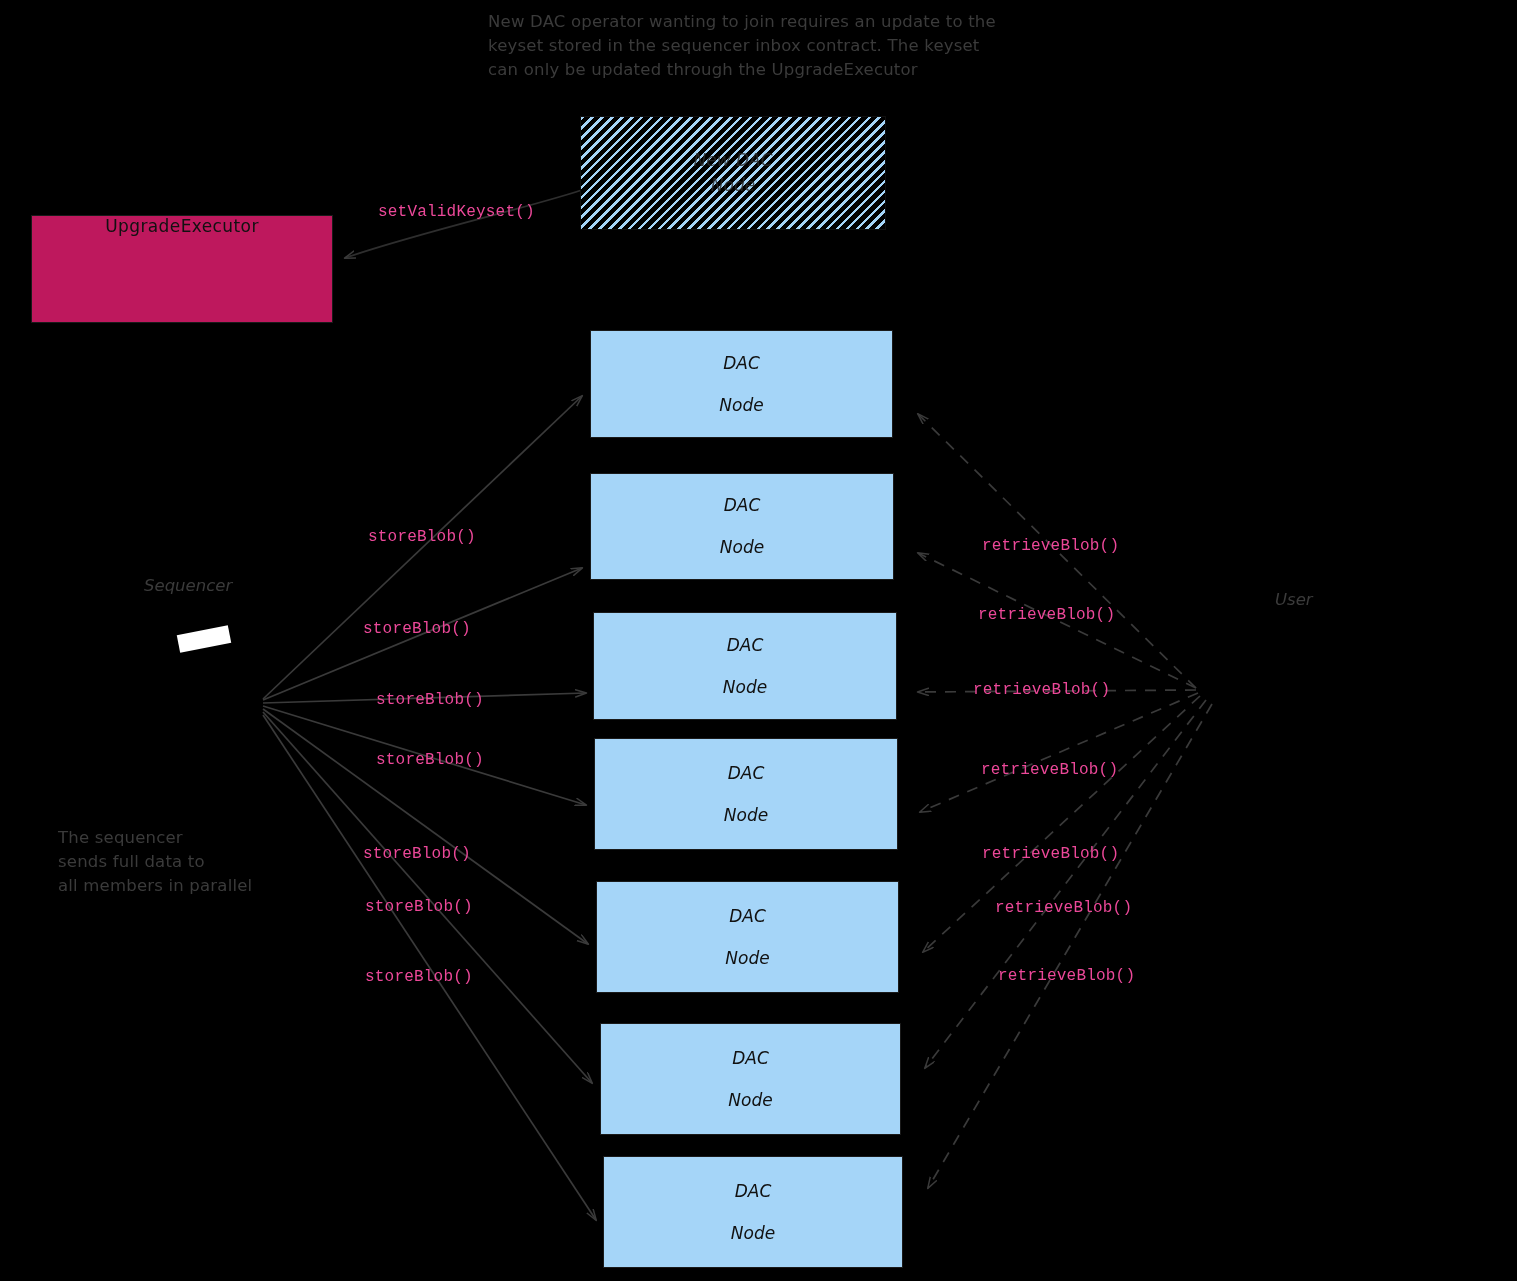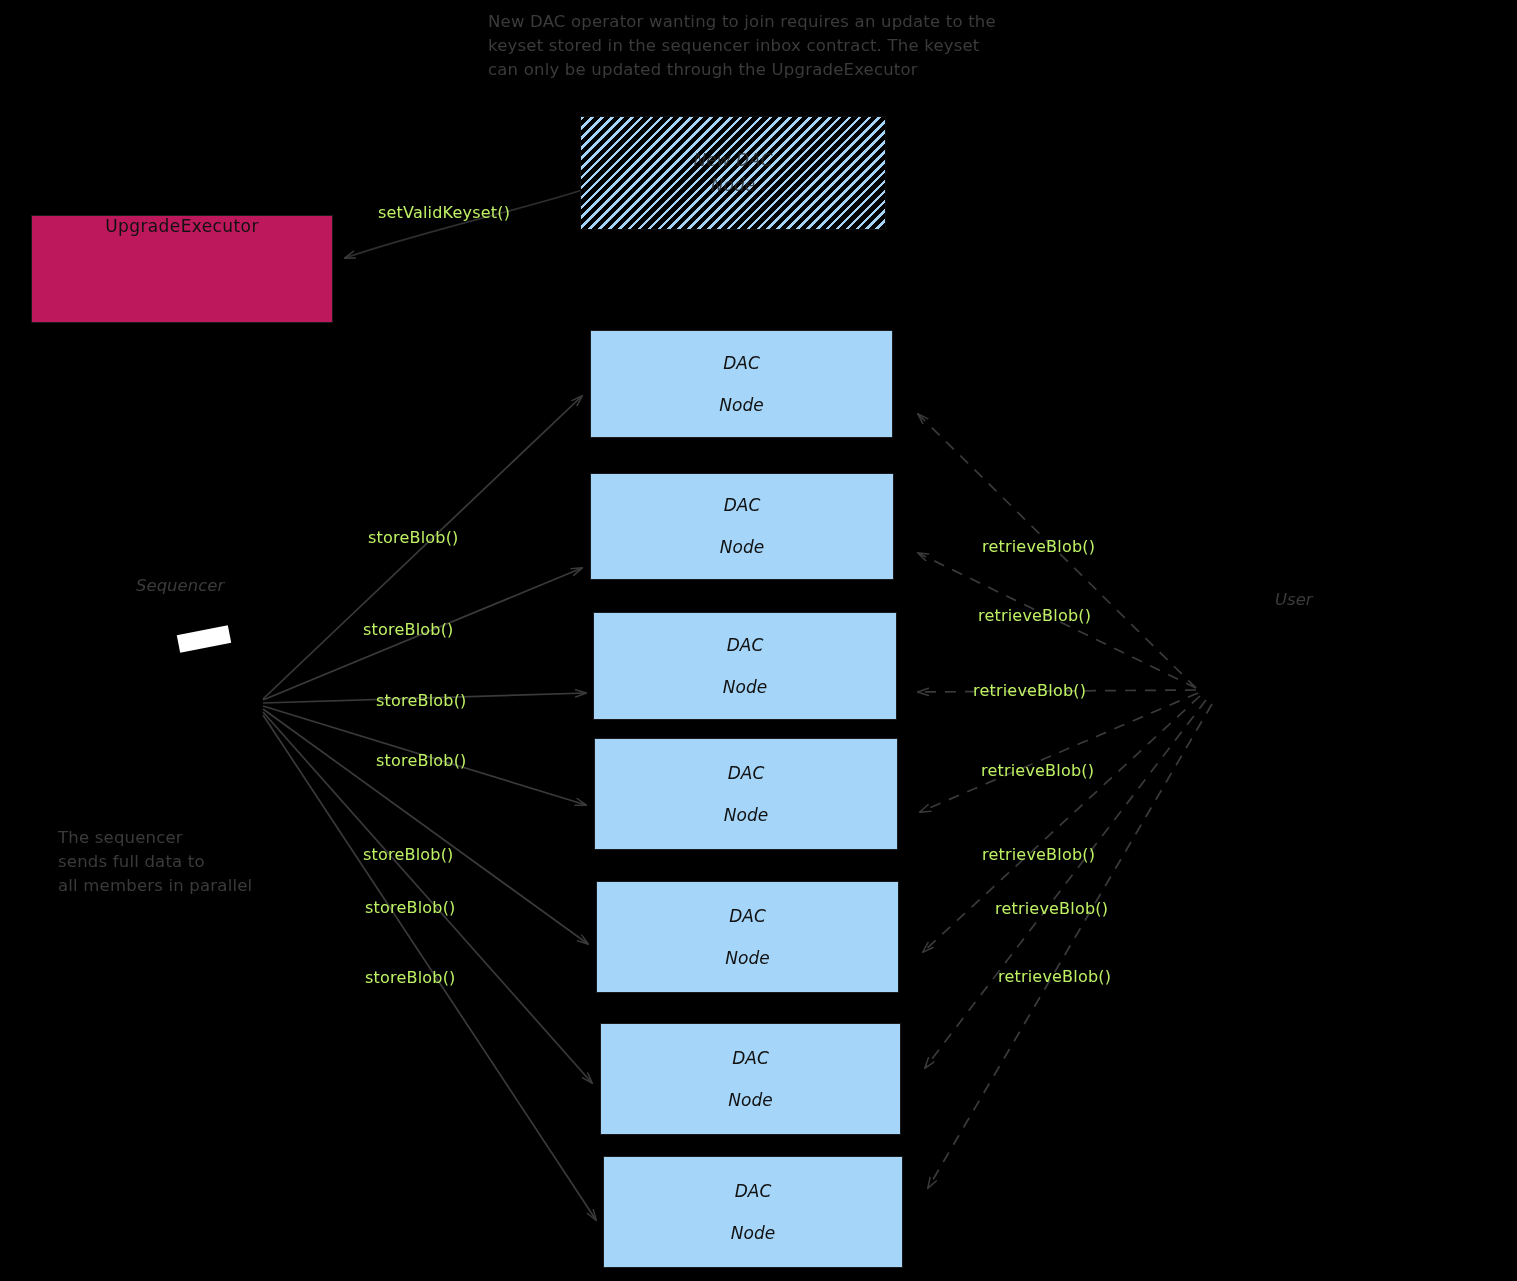--- a/index.html
+++ b/index.html
@@ -75,24 +75,25 @@
   .anno {
     position: absolute;
     color: #3b3b3b;
     font-size: 16.5px;
     line-height: 1.45;
     white-space: pre-line;
     letter-spacing: 0.2px;
   }
   .edge-label {
     position: absolute;
-    color: #bef264;
+    color: #ec4899;
     font-size: 16px;
     white-space: nowrap;
     letter-spacing: 0.2px;
+    font-family: Liberation Mono, monospace;
   }
   .plain-label {
     position: absolute;
     color: #3b3b3b;
     font-size: 16.5px;
     white-space: nowrap;
     font-style: italic;
   }
   .seq-icon {
     position: absolute;
@@ -148,21 +149,21 @@
     <span>New DAC</span>
     <span>Node</span>
   </div>
 
   <div class="edge-label" style="left:358px; top:203px;">setValidKeyset()</div>
 
   <div class="upgrade-box" style="left:11px; top:215px; width:302px; height:108px;">
     <span>UpgradeExecutor</span>
   </div>
 
-  <div class="plain-label" style="left:116px; top:576px;">Sequencer</div>
+  <div class="plain-label" style="left:124px; top:576px;">Sequencer</div>
   <div class="seq-icon" style="left:158px; top:630px; width:52px; height:18px;"></div>
 
   <div class="anno" style="left:38px; top:826px; width:250px;">The sequencer
 sends full data to
 all members in parallel</div>
 
   <div class="plain-label" style="left:1255px; top:590px;">User</div>
 
 
   <div class="node-box" style="left:570px; top:330px; width:303px; height:108px;">

